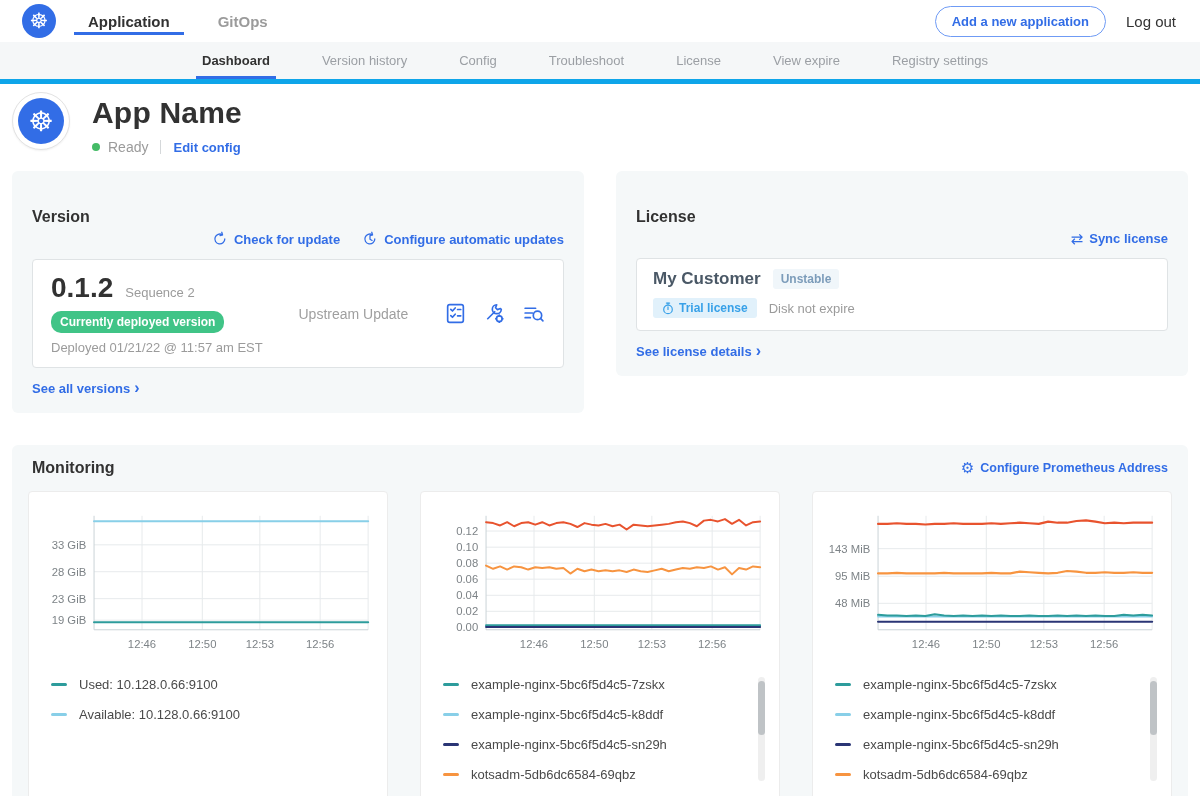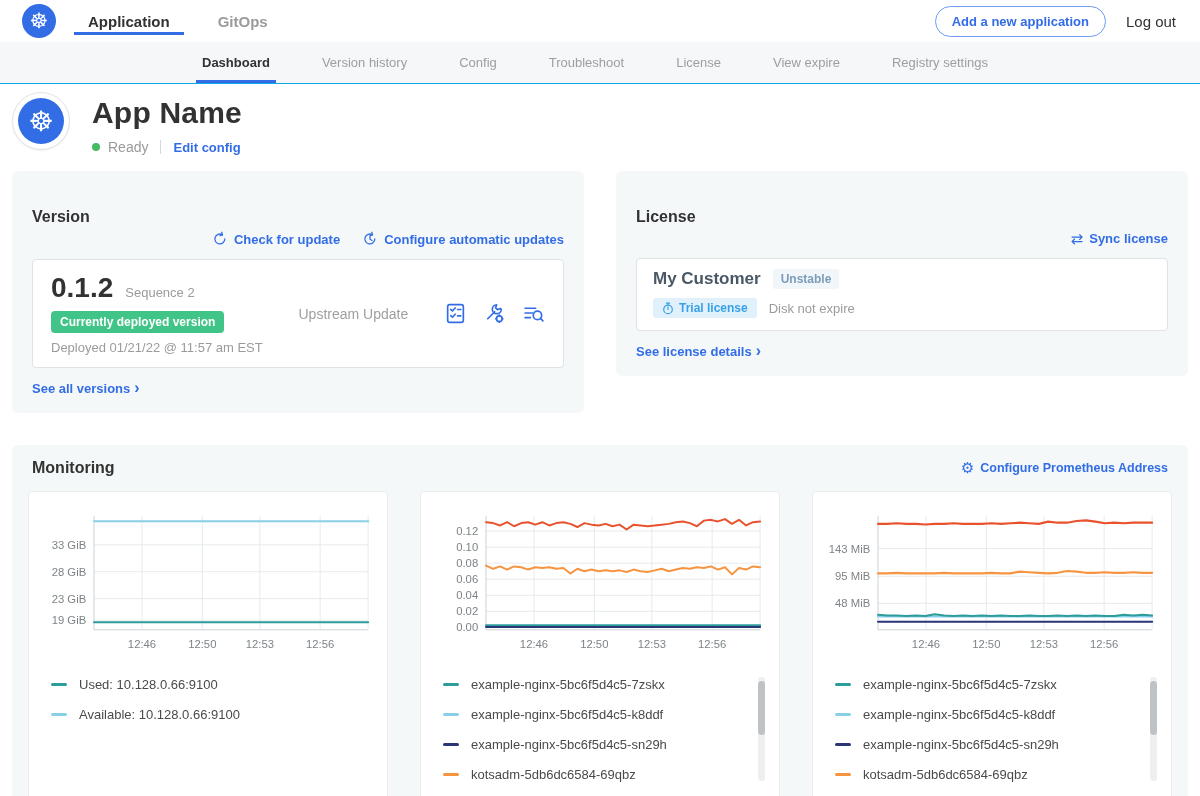--- a/index.html
+++ b/index.html
@@ -9,21 +9,21 @@
   .topnav { height:42px; display:flex; align-items:center; padding:0 24px 0 22px; background:#fff; position:relative; }
   .brand-circle { width:34px; height:34px; border-radius:50%; background:#326de6; color:#fff; display:flex; align-items:center; justify-content:center; font-size:21px; margin-right:32px; }
   .topnav-tab { font-size:15px; font-weight:600; color:#9b9b9b; margin-right:48px; height:28px; display:flex; align-items:center; position:relative; cursor:pointer; }
   .topnav-tab.active { color:#323232; }
   .topnav-tab.active::after { content:""; position:absolute; left:-14px; right:-14px; bottom:0; height:3px; background:#326de6; }
   .topnav-right { margin-left:auto; display:flex; align-items:center; gap:20px; }
   .add-app-btn { border:1px solid #6f9bf5; color:#326de6; background:#fff; font-size:13px; font-weight:700; border-radius:17px; padding:7px 16px; cursor:pointer; font-family:inherit; }
   .logout { font-size:15px; color:#323232; cursor:pointer; }
 
   
-  .subnav { height:42px; background:#f5f7f8; border-bottom:1px solid #0ea5e9; display:flex; align-items:stretch; padding-left:176px; }
+  .subnav { height:42px; background:#f5f7f8; border-bottom:5px solid #0ea5e9; display:flex; align-items:stretch; padding-left:176px; }
   .subnav-tab { font-size:13px; color:#9b9fa4; display:flex; align-items:center; padding:0 26px; position:relative; cursor:pointer; }
   .subnav-tab.active { color:#323232; font-weight:600; }
   .subnav-tab.active::after { content:""; position:absolute; left:20px; right:20px; bottom:0; height:3px; background:#326de6; }
 
   
   .app-header { display:flex; align-items:flex-start; padding:8px 12px 16px 12px; }
   .app-logo-outer { width:58px; height:58px; border-radius:50%; background:#fff; border:1px solid #e3e3e3; display:flex; align-items:center; justify-content:center; box-shadow:0 1px 2px rgba(0,0,0,.06); }
   .app-logo-inner { width:46px; height:46px; border-radius:50%; background:#326de6; color:#fff; display:flex; align-items:center; justify-content:center; font-size:28px; }
   .app-title-block { margin-left:22px; padding-top:4px; }
   .app-title { font-size:30px; font-weight:700; color:#323232; letter-spacing:.2px; }
@@ -40,21 +40,21 @@
   .panel-title { font-size:16px; font-weight:700; color:#323232; }
   .panel-links { margin-left:auto; display:flex; align-items:center; gap:22px;margin-top:44px; }
   .inner-card { background:#fff; border:1px solid #dfe3e5; border-radius:4px; margin-top:12px; }
 
   
   .version-inner { display:flex; align-items:center; padding:12px 18px; }
   .version-left {}
   .version-number-row { display:flex; align-items:baseline; gap:12px; }
   .version-number { font-size:28px; font-weight:700; color:#323232; }
   .version-seq { font-size:13px; color:#9b9b9b; }
-  .deployed-badge { display:inline-block; margin-top:7px; background:#40c487; color:#fff; font-size:12px; font-weight:700; border-radius:4px; padding:4px 9px; }
+  .deployed-badge { display:inline-block; margin-top:7px; background:#40c487; color:#fff; font-size:12px; font-weight:700; border-radius:10px; padding:4px 9px; }
   .deployed-at { margin-top:7px; font-size:13px; color:#9b9b9b; }
   .version-source { flex:1; text-align:center; font-size:14px; color:#9f9f9f; font-weight:500; }
   .version-icons { display:flex; align-items:center; gap:16px; color:#326de6; }
   .icon-btn { cursor:pointer; display:flex; }
   .see-link { margin-top:12px; display:inline-flex; align-items:center; gap:4px; font-size:13px; font-weight:700; }
   .chev { font-size:16px; font-weight:700; line-height:1; }
 
   
   .license-inner { padding:10px 16px 12px 16px; }
   .license-row1 { display:flex; align-items:center; gap:12px; }

